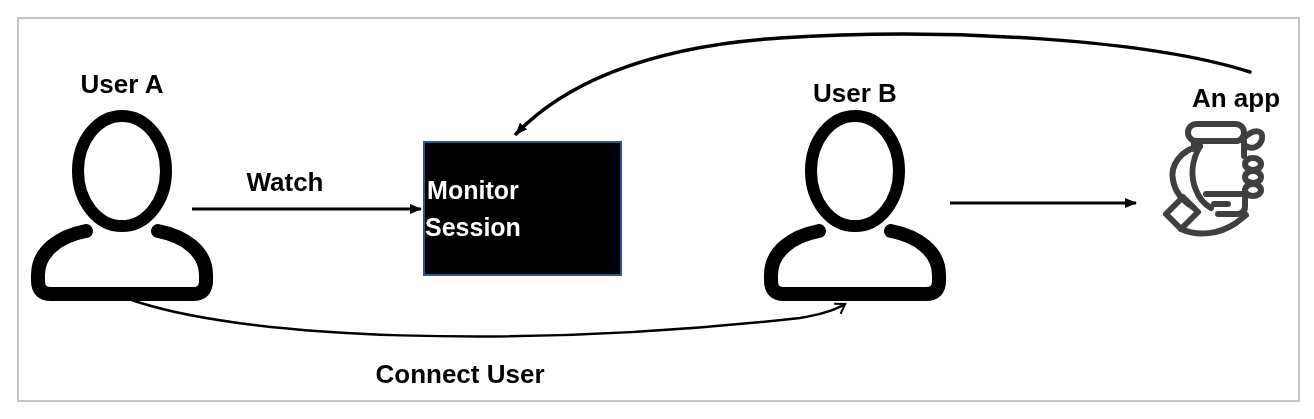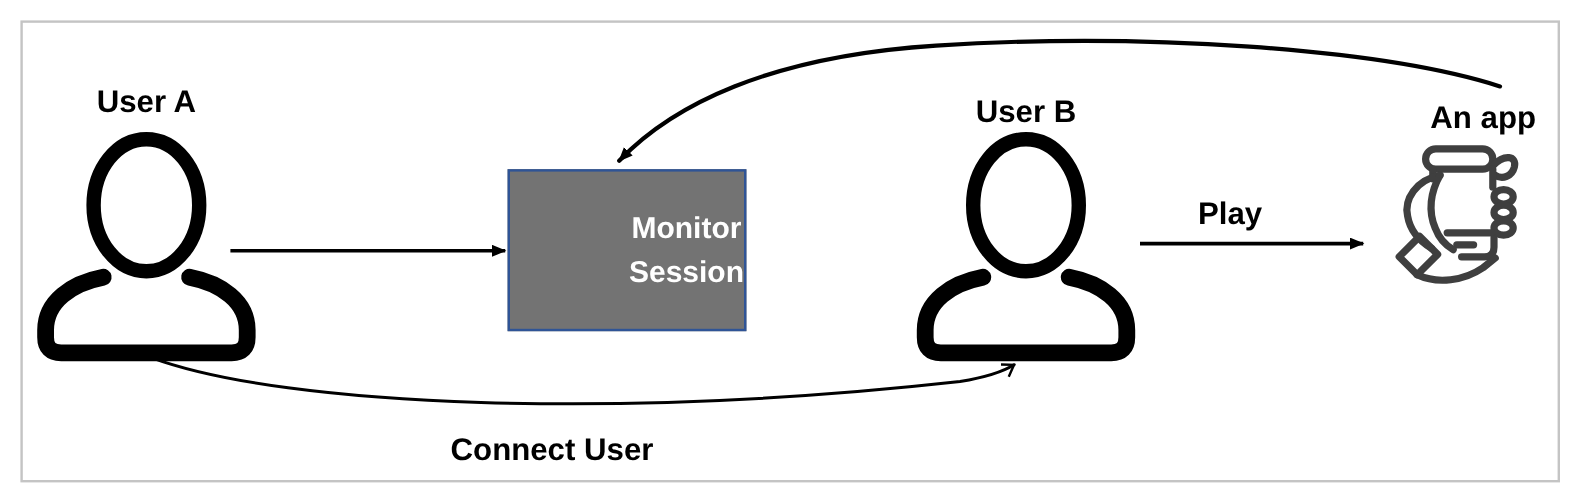--- a/index.html
+++ b/index.html
@@ -42,25 +42,25 @@
     line-height: 1.1;
     white-space: nowrap;
   }
   .node-box {
     position: absolute;
     left: 423px;
     top: 141px;
     width: 199px;
     height: 135px;
     box-sizing: border-box;
-    background: #737373;
+    background: #000000;
     border: 2px solid #2F5496;
     display: flex;
     align-items: center;
-    justify-content: flex-end;
+    justify-content: flex-start;
   }
   .node-box .box-label {
     color: #ffffff;
     font-weight: 700;
     font-size: 25px;
     line-height: 1.45;
     text-align: center;
     white-space: pre-line;
   }
   .app-bg {
@@ -126,22 +126,22 @@
   </svg>
 
   <div class="app-bg" style="z-index:-1;"></div>
 
   <div class="label" style="left:42px; top:70px; width:160px;">User A</div>
 
   <div class="label" style="left:775px; top:79px; width:160px;">User B</div>
 
   <div class="label" style="left:1156px; top:84px; width:160px;">An app</div>
 
+  <div class="label" style="left:205px; top:168px; width:160px;">Watch</div>
 
-  <div class="label" style="left:945px; top:164px; width:160px;">Play</div>
 
   <div class="label" style="left:350px; top:360px; width:220px;">Connect User</div>
 
   <div class="node-box">
     <div class="box-label">Monitor
 Session</div>
   </div>
 </div>
 
 </body></html>

